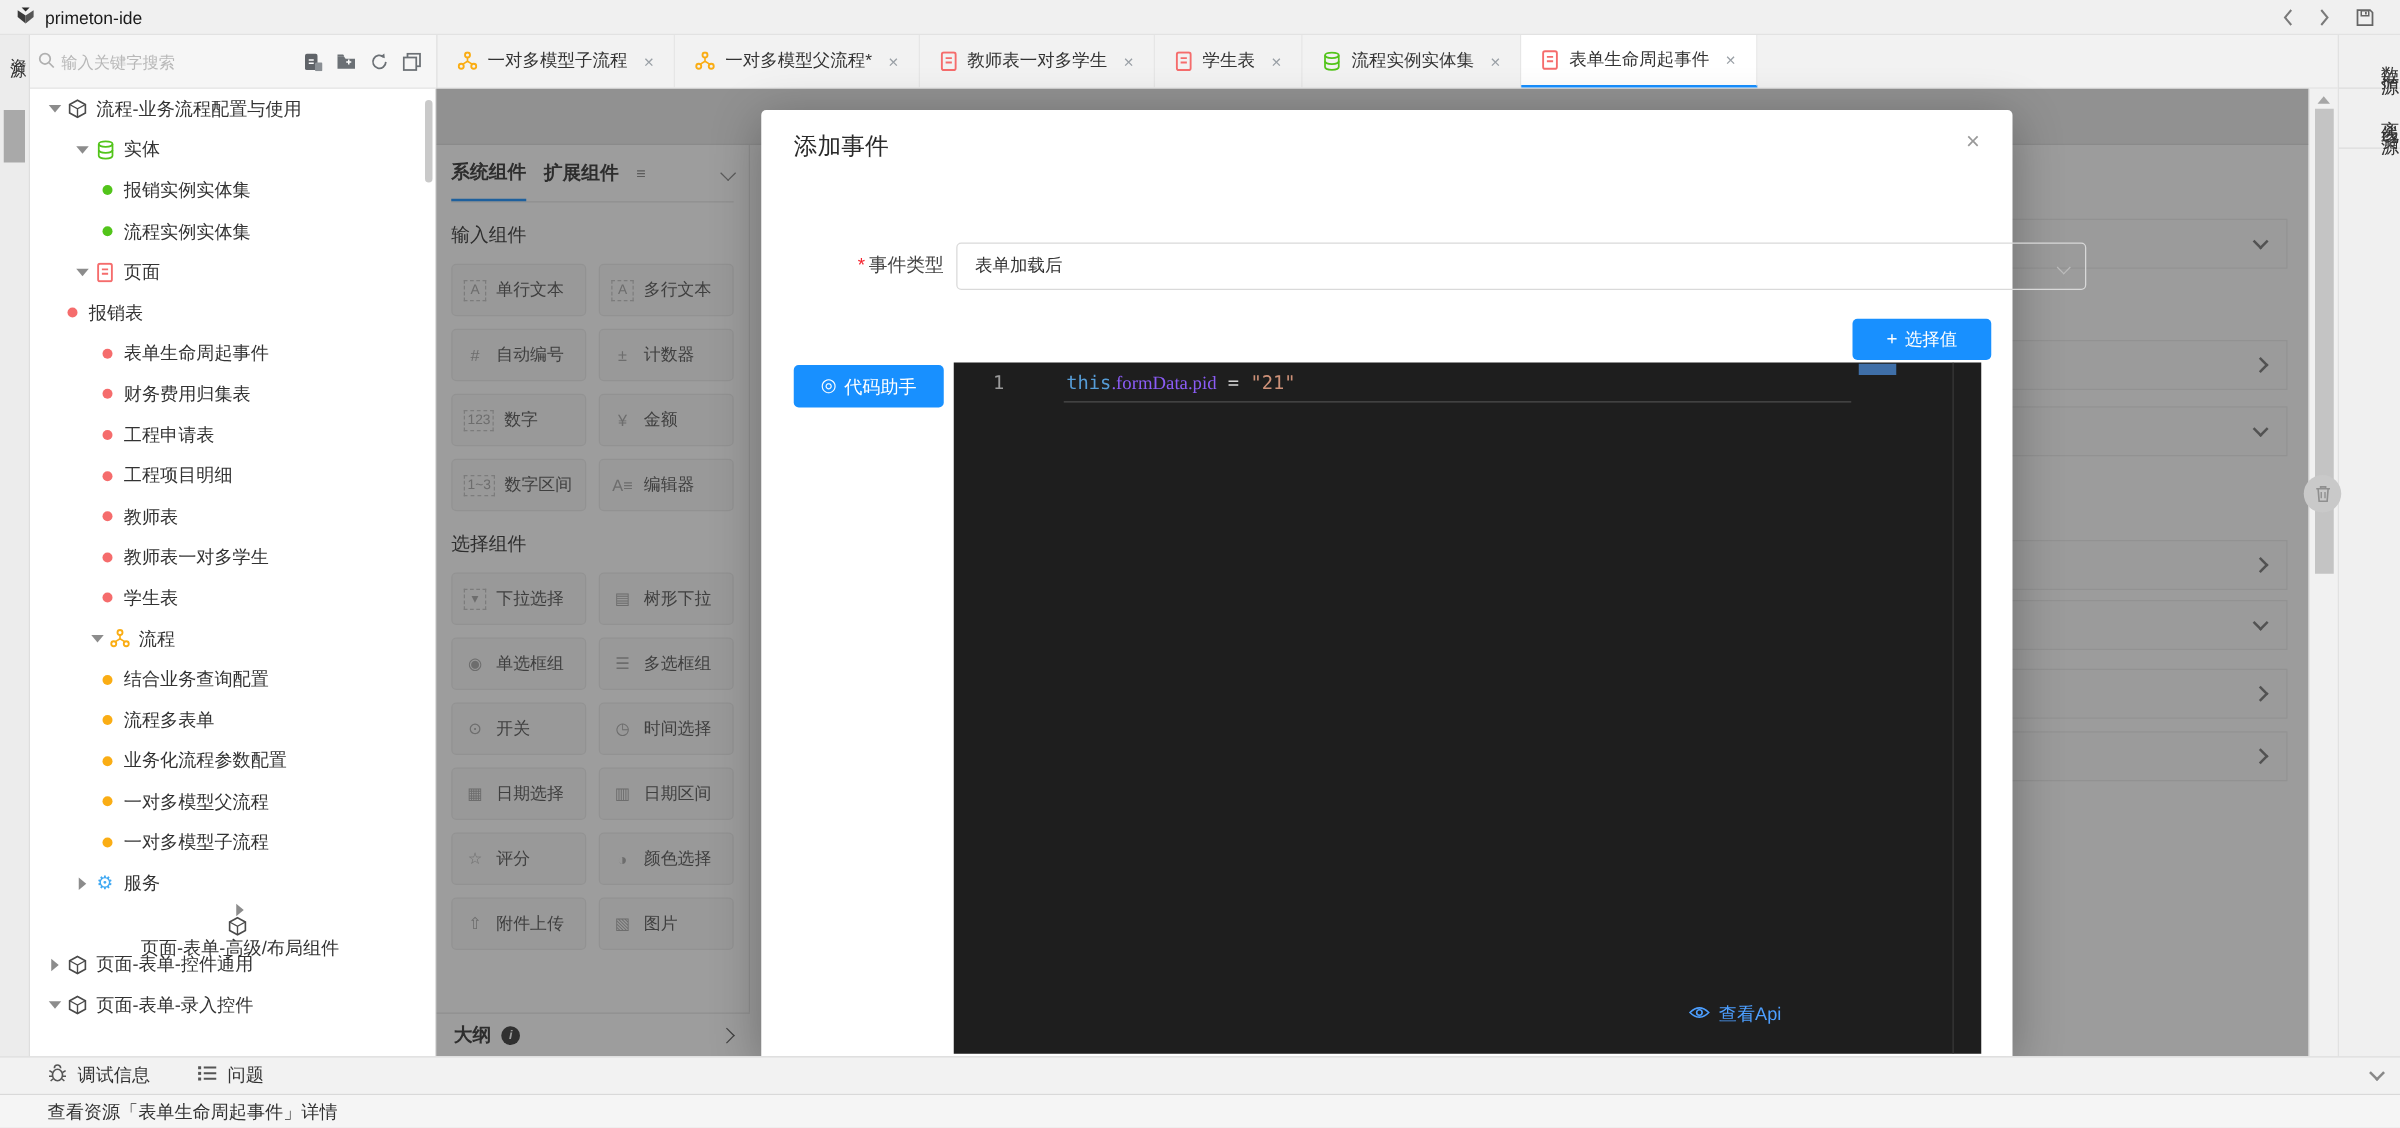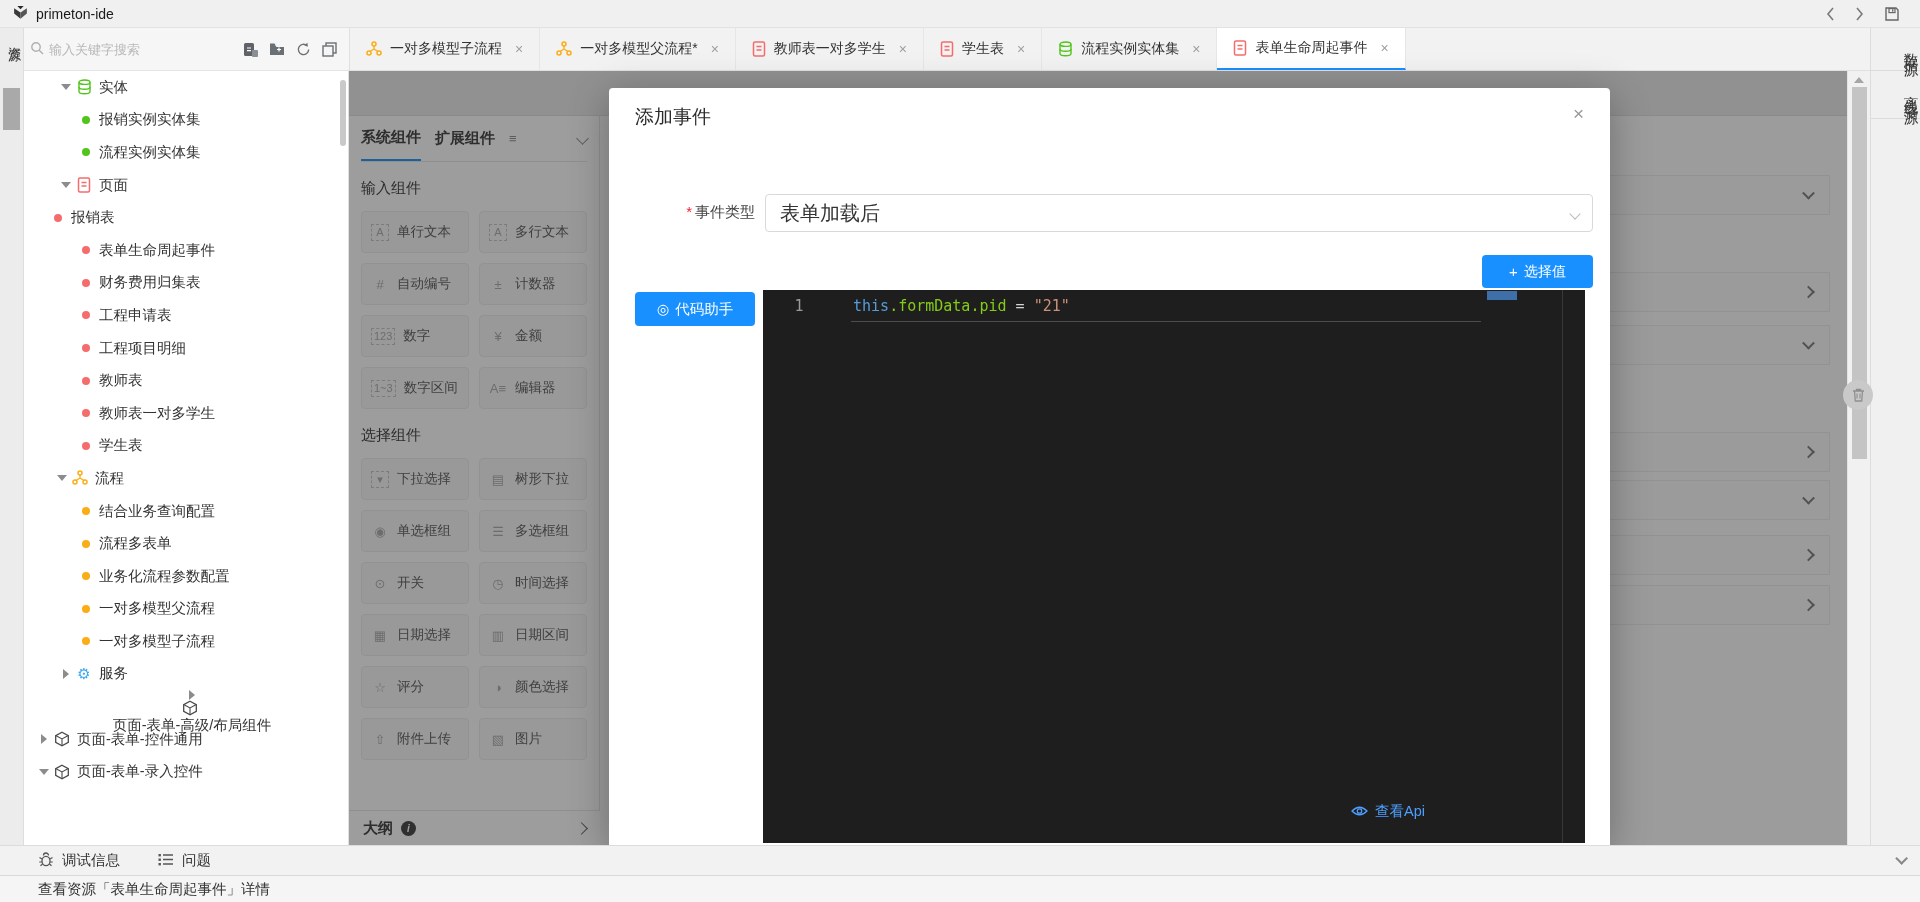--- a/index.html
+++ b/index.html
@@ -77,21 +77,21 @@
   
   .right-strip { position:absolute; left:1870px; top:28px; width:50px; height:817px; background:#f0f0f0; border-left:1px solid #dcdcdc; z-index:20; }
   .vtab { writing-mode:vertical-rl; text-orientation:upright; font-size:14.5px; color:#333; letter-spacing:5px; display:block; margin:0 auto; text-align:center; width:100%; padding:13px 0 14px; border-bottom:1px solid #dcdcdc; }
 
   
   .modal { position:absolute; left:609px; top:88px; width:1001px; height:757px; background:#fff; border-radius:4px 4px 0 0; box-shadow:0 8px 40px rgba(0,0,0,0.3); z-index:50; }
   .modal-title { position:absolute; left:26px; top:16px; font-size:19px; color:#2b2b2b; }
   .modal-close { position:absolute; right:26px; top:16px; font-size:19px; color:#999; line-height:1; }
   .field-label { position:absolute; left:30px; top:115px; width:116px; text-align:right; font-size:15px; color:#444; }
   .req-star { color:#f5222d; margin-right:3px; }
-  .field-select { position:absolute; left:156px; top:106px; width:828px; height:38px; border:1px solid #d9d9d9; border-radius:4px; display:flex; align-items:center; padding:0 30px 0 14px; font-size:20px; color:#333; }
+  .field-select { position:absolute; left:156px; top:106px; width:904px; height:38px; border:1px solid #d9d9d9; border-radius:4px; display:flex; align-items:center; padding:0 30px 0 14px; font-size:14px; color:#333; }
   .sel-chev { position:absolute; right:13px; top:15px; width:8px; height:8px; border-right:1.5px solid #bbb; border-bottom:1.5px solid #bbb; transform:rotate(45deg); }
   .btn-blue { background:#1890ff; color:#fff; border:none; border-radius:4px; font-size:14px; display:flex; align-items:center; justify-content:center; gap:6px; font-family:inherit; }
   .btn-select-value { position:absolute; left:873px; top:167px; width:111px; height:33px; }
   .btn-code-assist { position:absolute; left:26px; top:204px; width:120px; height:34px; font-size:14.5px; }
   .editor { position:absolute; left:154px; top:202px; right:25px; bottom:2px; background:#1e1e1e; overflow:hidden; font-family:"DejaVu Sans Mono","Liberation Mono",monospace; }
   .gutter { position:absolute; left:0; top:7px; width:72px; text-align:center; color:#9a9a9a; font-size:15px; }
   .code-line { position:absolute; left:90px; top:7px; font-size:15px; white-space:pre; }
   .code-underline { position:absolute; left:88px; top:31px; width:630px; height:1px; background:#4d4d4d; }
   .minimap-bar { position:absolute; right:68px; top:1px; width:30px; height:9px; background:#3f6fa8; }
   .editor-divider { position:absolute; right:22px; top:0; bottom:0; width:1px; background:#383838; }
@@ -242,20 +242,32 @@
           <path d="M4.5 5.5 h5 M4.5 9 h5" stroke="#f56c6c" stroke-width="1.5"></path>
         </svg>
       </span>
       <span>表单生命周起事件</span>
       <span class="tab-close">×</span>
     </span>
   </div>
 
 <div class="sidebar" id="tree">
   <span class="tree-scrollthumb"></span>
+<div class="tree-row" style="padding-left: 12px;">
+      <span class="tw-arrow">
+        <span class="arr-open"></span>
+      </span>
+      <span class="tw-icon">
+        <svg width="16" height="16" viewBox="0 0 16 16">
+          <path d="M8 1.2 L14.3 4.6 v6.8 L8 14.8 L1.7 11.4 V4.6 Z" fill="none" stroke="#4a4a4a" stroke-width="1.3"></path>
+          <path d="M1.7 4.6 L8 8 L14.3 4.6 M8 8 V14.8" fill="none" stroke="#4a4a4a" stroke-width="1.1"></path>
+        </svg>
+      </span>
+      <span>流程-业务流程配置与使用</span>
+    </div>
     <div class="tree-row" style="padding-left: 34px;">
       <span class="tw-arrow">
         <span class="arr-open"></span>
       </span>
       <span class="tw-icon">
         <svg width="15" height="16" viewBox="0 0 15 16">
           <ellipse cx="7.5" cy="3.2" rx="5.5" ry="2.2" fill="none" stroke="#52c41a" stroke-width="1.4"></ellipse>
           <path d="M2 3.2 v9.4 c0 1.2 2.5 2.2 5.5 2.2 s5.5 -1 5.5 -2.2 V3.2" fill="none" stroke="#52c41a" stroke-width="1.4"></path>
           <path d="M2 8 c0 1.2 2.5 2.2 5.5 2.2 s5.5 -1 5.5 -2.2" fill="none" stroke="#52c41a" stroke-width="1.4"></path>
         </svg>
@@ -307,21 +319,21 @@
       <span>教师表</span>
     </div>
     <div class="tree-row" style="padding-left: 58px;">
       <span class="tw-dot" style="background:#f56c6c"></span>
       <span>教师表一对多学生</span>
     </div>
     <div class="tree-row" style="padding-left: 58px;">
       <span class="tw-dot" style="background:#f56c6c"></span>
       <span>学生表</span>
     </div>
-    <div class="tree-row" style="padding-left: 30px;">
+    <div class="tree-row" style="padding-left: 46px;">
       <span class="tw-arrow">
         <span class="arr-open"></span>
       </span>
       <span class="tw-icon">
         <svg width="16" height="16" viewBox="0 0 16 16">
           <circle cx="8" cy="3" r="2" fill="none" stroke="#faad14" stroke-width="1.5"></circle>
           <circle cx="3" cy="12" r="2" fill="none" stroke="#faad14" stroke-width="1.5"></circle>
           <circle cx="13" cy="12" r="2" fill="none" stroke="#faad14" stroke-width="1.5"></circle>
           <path d="M8 5 v3 M8 8 L4 10.5 M8 8 L12 10.5" stroke="#faad14" stroke-width="1.3" fill="none"></path>
         </svg>
@@ -561,21 +573,21 @@
     <span>选择值</span>
   </button>
 
   <button class="btn-blue btn-code-assist">
     <span>◎</span>
     <span>代码助手</span>
   </button>
 
   <div class="editor">
     <span class="gutter">1</span>
-    <span class="code-line" id="code-line"><span style="color: rgb(86, 156, 214);">this</span><span style="color: #84cc16;">.formData.pid</span><span style="color: rgb(212, 212, 212);"> = </span><span style="color: rgb(206, 145, 120);">"21"</span></span>
+    <span class="code-line" id="code-line"><span style="color: rgb(86, 156, 214);">this</span><span style="color: #8b5cf6; font-family: Liberation Serif, serif;">.formData.pid</span><span style="color: rgb(212, 212, 212);"> = </span><span style="color: rgb(206, 145, 120);">"21"</span></span>
     <span class="code-underline"></span>
     <span class="minimap-bar"></span>
     <span class="editor-divider"></span>
     <span class="view-api">
       <span><svg width="17" height="12" viewBox="0 0 17 12">
             <path d="M1 6 Q8.5 -1.5 16 6 Q8.5 13.5 1 6 Z" fill="none" stroke="#4d9fff" stroke-width="1.3"></path>
             <circle cx="8.5" cy="6" r="2.2" fill="none" stroke="#4d9fff" stroke-width="1.3"></circle>
           </svg></span>
       <span>查看Api</span>
     </span>

